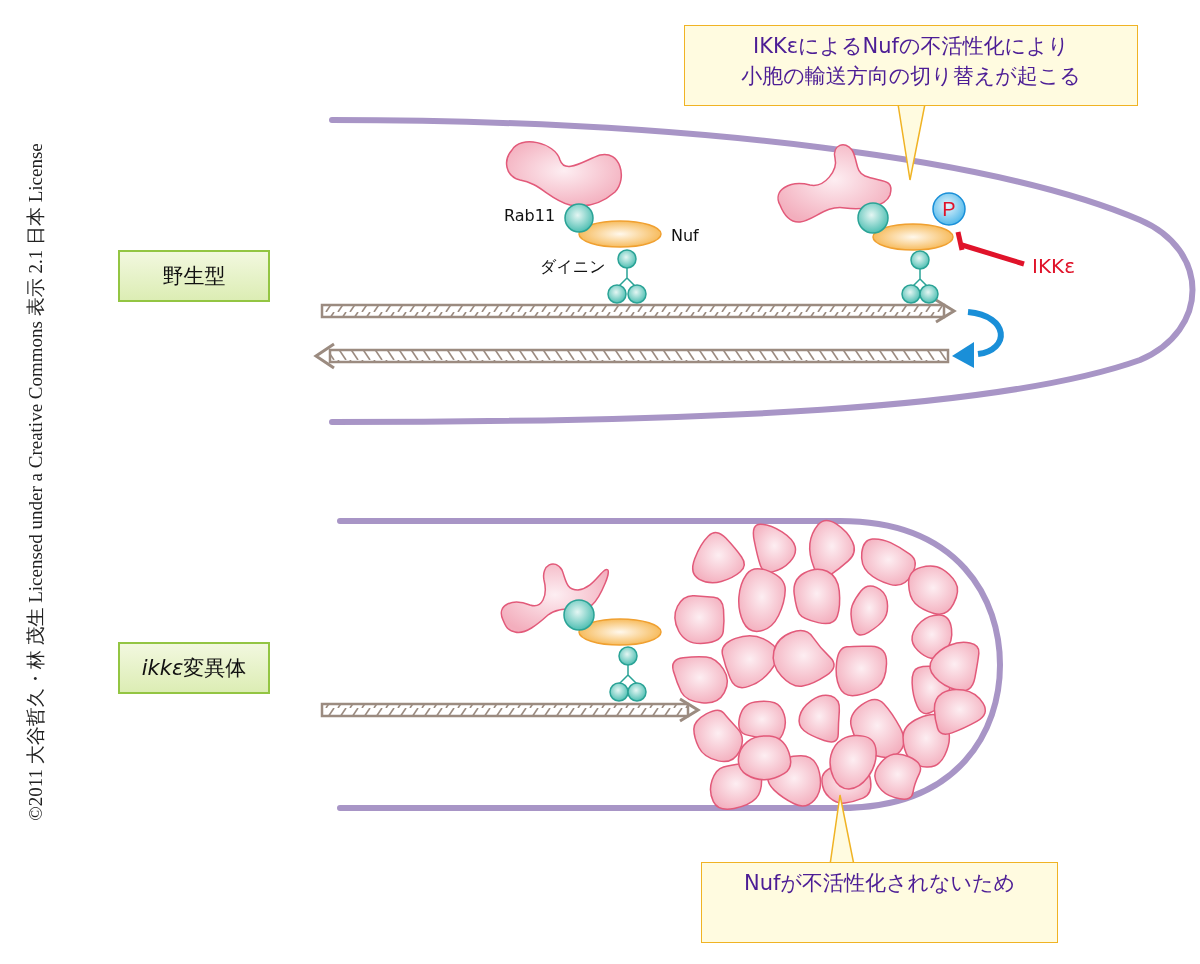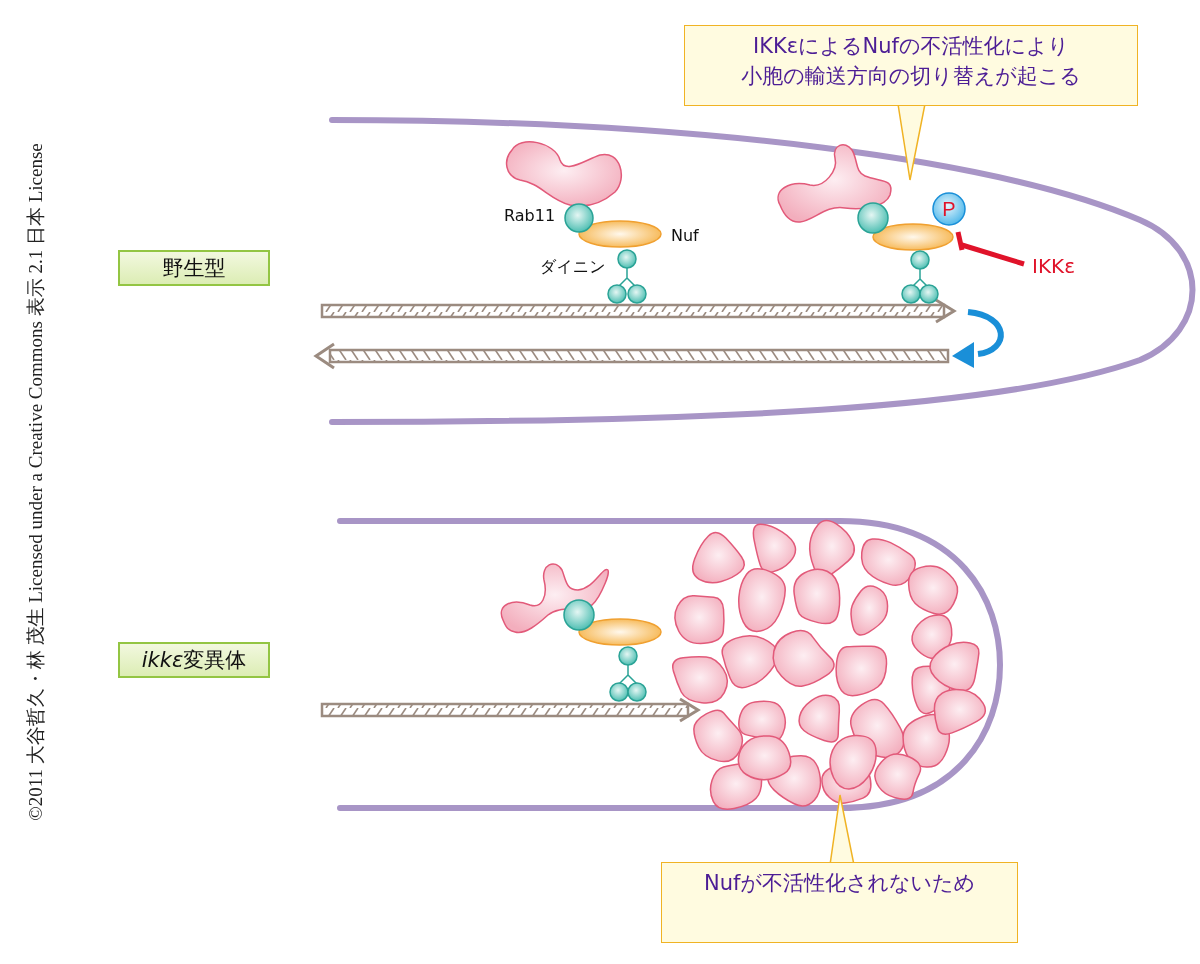--- a/index.html
+++ b/index.html
@@ -1,21 +1,21 @@
 <!DOCTYPE html>
 <html><head>
 <meta charset="utf-8">
 <style>
   html, body { margin:0; padding:0; background:#ffffff; }
   body { width:1200px; height:964px; position:relative; overflow:hidden;
          font-family:"DejaVu Sans","Liberation Sans",sans-serif; }
   #stage { position:absolute; left:0; top:0; width:1200px; height:964px; }
   .credit { position:absolute; left:36px; top:482px; transform:translate(-50%,-50%) rotate(-90deg);
             white-space:nowrap; font-family:"Liberation Serif","DejaVu Serif",serif; font-size:19px; color:#222; }
-  .cond-box { position:absolute; width:152px; height:36px; border:2px solid #93c543; box-sizing:border-box;
+  .cond-box { position:absolute; width:152px; height:52px; border:2px solid #93c543; box-sizing:border-box;
               background:linear-gradient(#f2f8df,#dcedb4); display:flex; align-items:center; justify-content:center;
               font-size:21px; color:#111; }
   .cond-box i { font-style:italic; }
   .callout { position:absolute; background:#fffbe0; border:1.5px solid #f0b324; box-sizing:border-box;
              text-align:center; font-size:21px; line-height:30px; color:#4c1d95; padding-top:5px; }
   .lbl { position:absolute; font-size:16px; color:#111; white-space:nowrap; }
   .lbl.red { color:#e0132a; font-size:20px; }
   .lbl.mid { font-size:20px; }
 </style>
 </head>
@@ -158,21 +158,21 @@
   </div>
   <div class="cond-box" style="left:118px;top:642px;">
     <i>ikkε</i>
       <span>変異体</span>
   </div>
 
   <div class="callout" style="left:684px;top:25px;width:454px;height:81px;">
     <div>IKKεによるNufの不活性化により</div>
     <div>小胞の輸送方向の切り替えが起こる</div>
   </div>
-  <div class="callout" style="left:661px;top:862px;width:357px;height:81px;">
+  <div class="callout" style="left:701px;top:862px;width:357px;height:81px;">
     <div>Nufが不活性化されないため</div>
   </div>
 
   <div class="lbl" style="left:504px;top:206px;">Rab11</div>
   <div class="lbl" style="left:671px;top:226px;">Nuf</div>
   <div class="lbl" style="left:540px;top:257px;">ダイニン</div>
   <div class="lbl red" style="left:1032px;top:254px;">IKKε</div>
 </div>
 
 </body></html>

